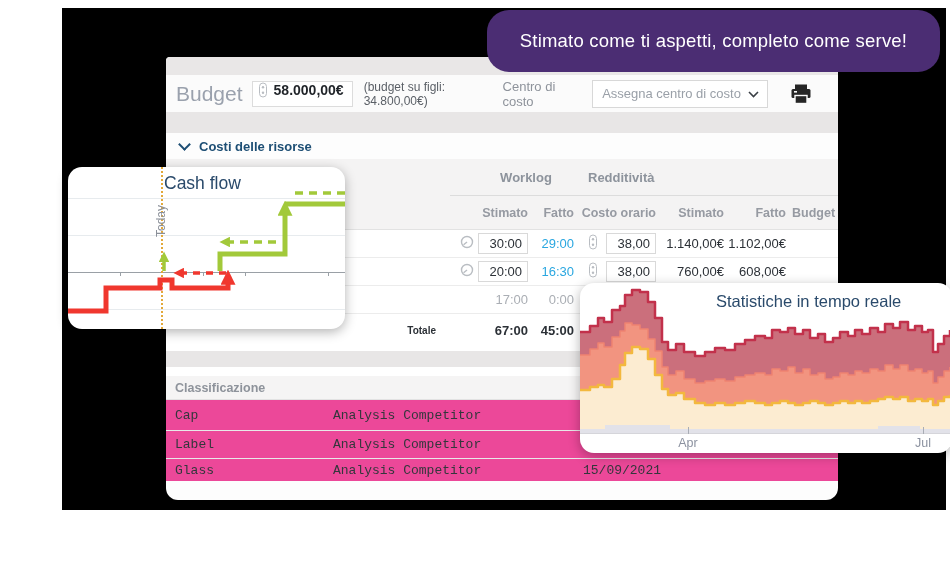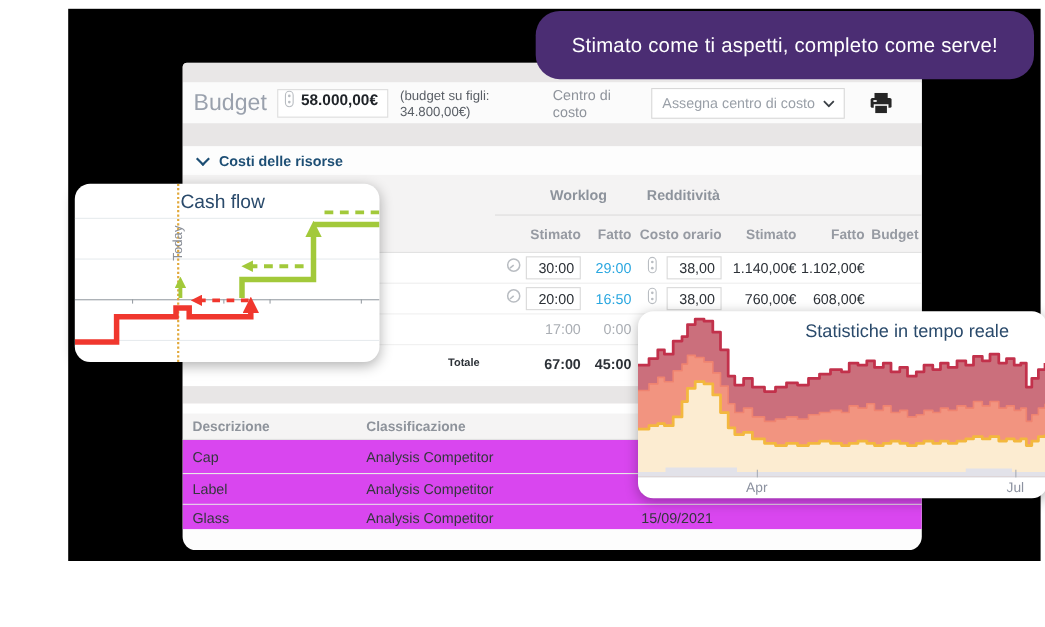--- a/index.html
+++ b/index.html
@@ -53,21 +53,21 @@
   .tot-label{text-align:right;padding-right:20px;font-size:10px;font-weight:bold;color:#2c3137;}
   .bold{font-weight:bold;}
   .white-gap5{height:5px;background:#fff;}
   .white-gap9{height:9px;background:#fff;}
 
   
   .add-head{height:23px;background:#f5f4f4;border-bottom:1px solid #e2e2e2;display:grid;
             grid-template-columns:158px 250px 1fr;align-items:center;padding-left:9px;}
   .add-h{font-size:12.5px;font-weight:bold;color:#8e939b;}
   .add-row{height:27px;display:grid;grid-template-columns:158px 250px 1fr;align-items:center;
-           padding-left:9px;border-bottom:1px solid #e8e8e8;background:#d946ef;font-size:13px;color:#33373c;}
+           padding-left:9px;border-bottom:1px solid #e8e8e8;background:#ec4899;font-size:13px;color:#33373c;font-family:Liberation Mono, monospace;}
   .add-row.first{height:30px;}
   .add-row.last{height:22px;border-bottom:none;}
 
   
   .banner{position:absolute;left:487px;top:10px;width:453px;height:62px;background:#4b2d73;
           border-radius:22px;display:flex;align-items:center;justify-content:center;z-index:3;}
   .banner span{color:#fff;font-size:18.5px;letter-spacing:.2px;}
 
   
   .cash-card{position:absolute;left:68px;top:167px;width:277px;height:162px;background:#fff;
@@ -77,21 +77,21 @@
   .cf-tick{position:absolute;top:105px;width:1px;height:4px;background:#9aa0a6;}
   .cf-today{position:absolute;top:0;bottom:0;left:93px;width:0;border-left:2px dotted #e2a93b;}
   .cf-today-label{position:absolute;left:86px;top:70px;font-size:12px;color:#8a8f98;
                   transform:rotate(-90deg);transform-origin:left top;}
   .cf-title{position:absolute;left:96px;top:6px;font-size:17.5px;color:#2a4a6b;z-index:2;}
   .cash-card svg{position:absolute;left:0;top:0;}
 
   
   .stats-card{position:absolute;left:580px;top:283px;width:372px;height:170px;background:#fff;
               border-radius:14px;box-shadow:0 3px 12px rgba(0,0,0,.3);overflow:hidden;z-index:2;}
-  .st-title{position:absolute;left:152px;top:9px;font-size:16.5px;color:#2a4a6b;z-index:2;}
+  .st-title{position:absolute;left:136px;top:9px;font-size:16.5px;color:#2a4a6b;z-index:2;}
   .st-axis{position:absolute;left:0;right:0;top:150px;height:0;border-top:1px solid #d5d5da;}
   .st-tick{position:absolute;top:144px;width:1px;height:7px;background:#a9adb5;}
   .st-xlabel{position:absolute;top:153px;width:44px;text-align:center;font-size:12.5px;color:#8c92a0;}
   .stats-card svg{position:absolute;left:0;top:0;}
 </style>
 </head>
 <body>
 
 <div class="page">
   <div class="backdrop"></div>
@@ -178,21 +178,21 @@
       <span></span>
     </div>
 
     <div class="res-grid res-row">
       <span></span>
       <span><svg width="14" height="14" viewBox="0 0 14 14">
             <circle cx="7" cy="7" r="5.5" fill="none" stroke="#b9bdc2" stroke-width="1.4"></circle>
             <path d="M7 7 L3.6 9.8" stroke="#b9bdc2" stroke-width="1.4"></path>
           </svg></span>
       <span class="inp">20:00</span>
-      <span class="cell-r blue">16:50</span>
+      <span class="cell-r blue">16:30</span>
       <span></span>
       <span><svg width="10" height="16" viewBox="0 0 10 16">
             <rect x="1.5" y="1" width="7" height="14" rx="3.5" fill="none" stroke="#b9bdc2"></rect>
             <circle cx="5" cy="5.2" r="1.2" fill="#b9bdc2"></circle>
             <circle cx="5" cy="10.8" r="1.2" fill="#b9bdc2"></circle>
           </svg></span>
       <span class="inp">38,00</span>
       <span class="cell-r">760,00€</span>
       <span class="cell-r">608,00€</span>
       <span></span>
@@ -223,21 +223,20 @@
         <span></span>
         <span></span>
     </div>
 
     <div class="white-gap5"></div>
     <div class="gray-band2"></div>
 
     <div class="white-gap9"></div>
 
     <div class="add-head">
-      <span class="add-h">Descrizione</span>
       <span class="add-h">Classificazione</span>
       <span></span>
     </div>
 
     <div class="add-row first">
       <span>Cap</span>
       <span>Analysis Competitor</span>
       <span></span>
     </div>
     <div class="add-row">

